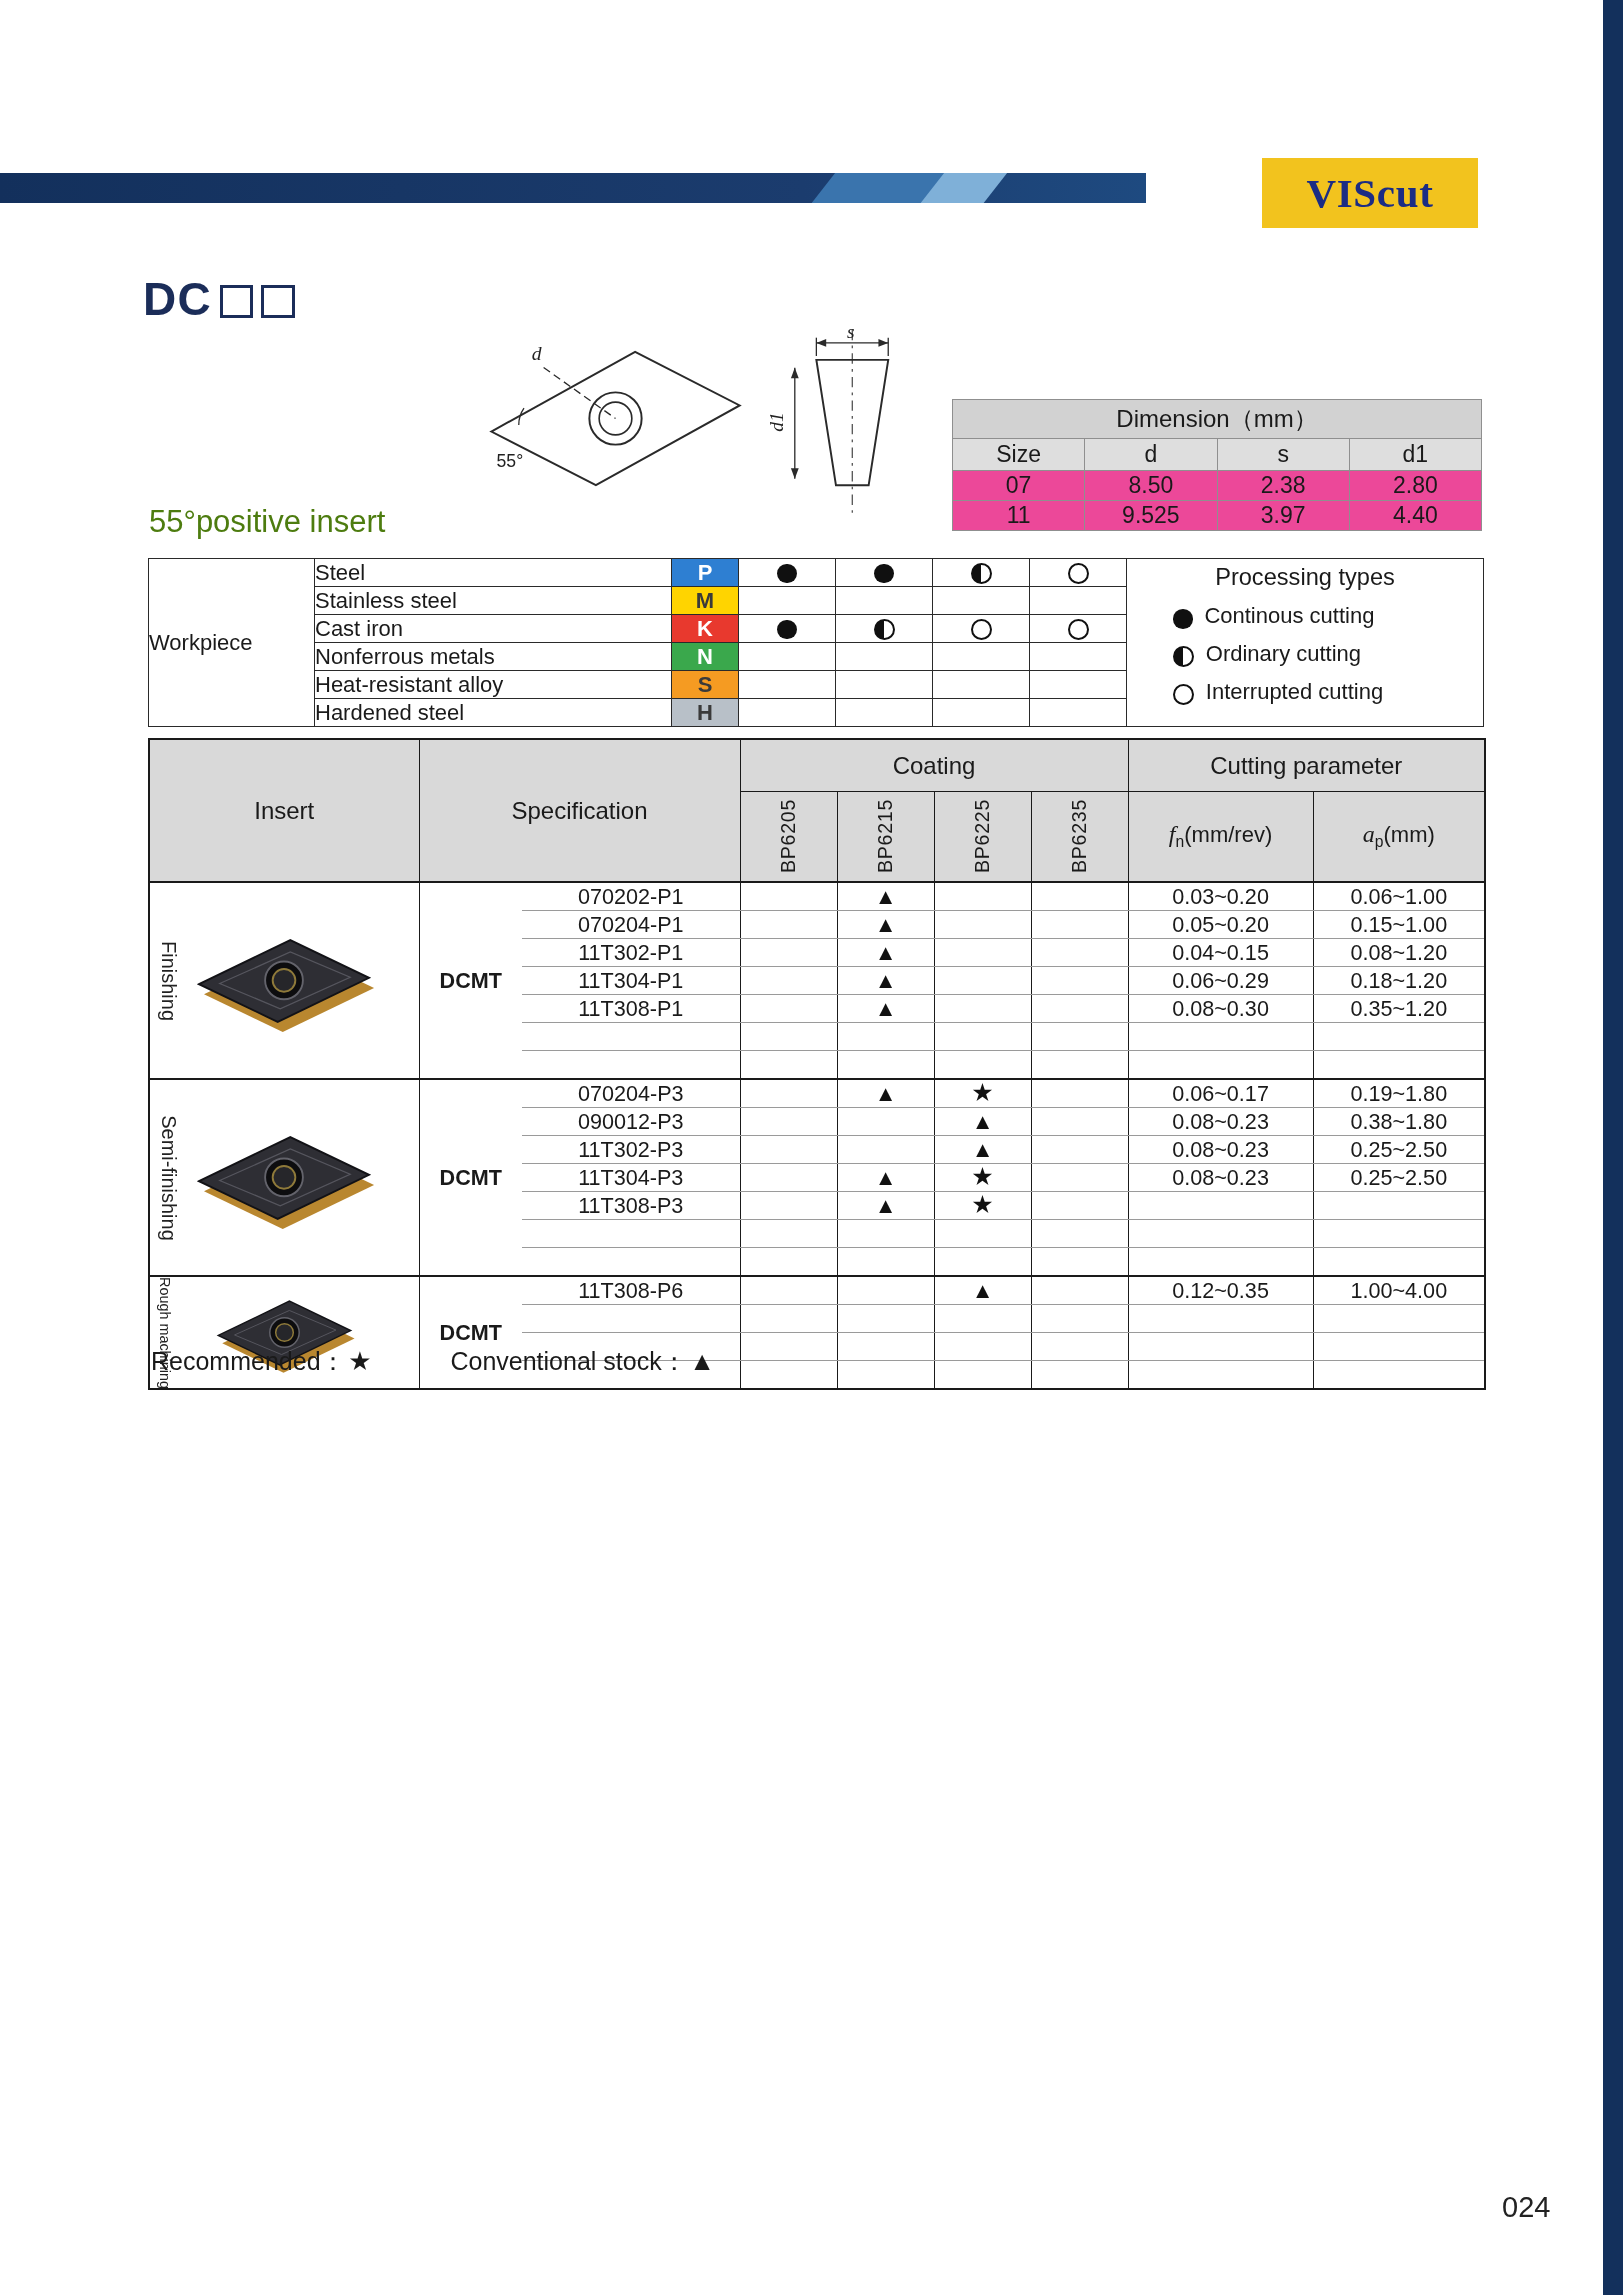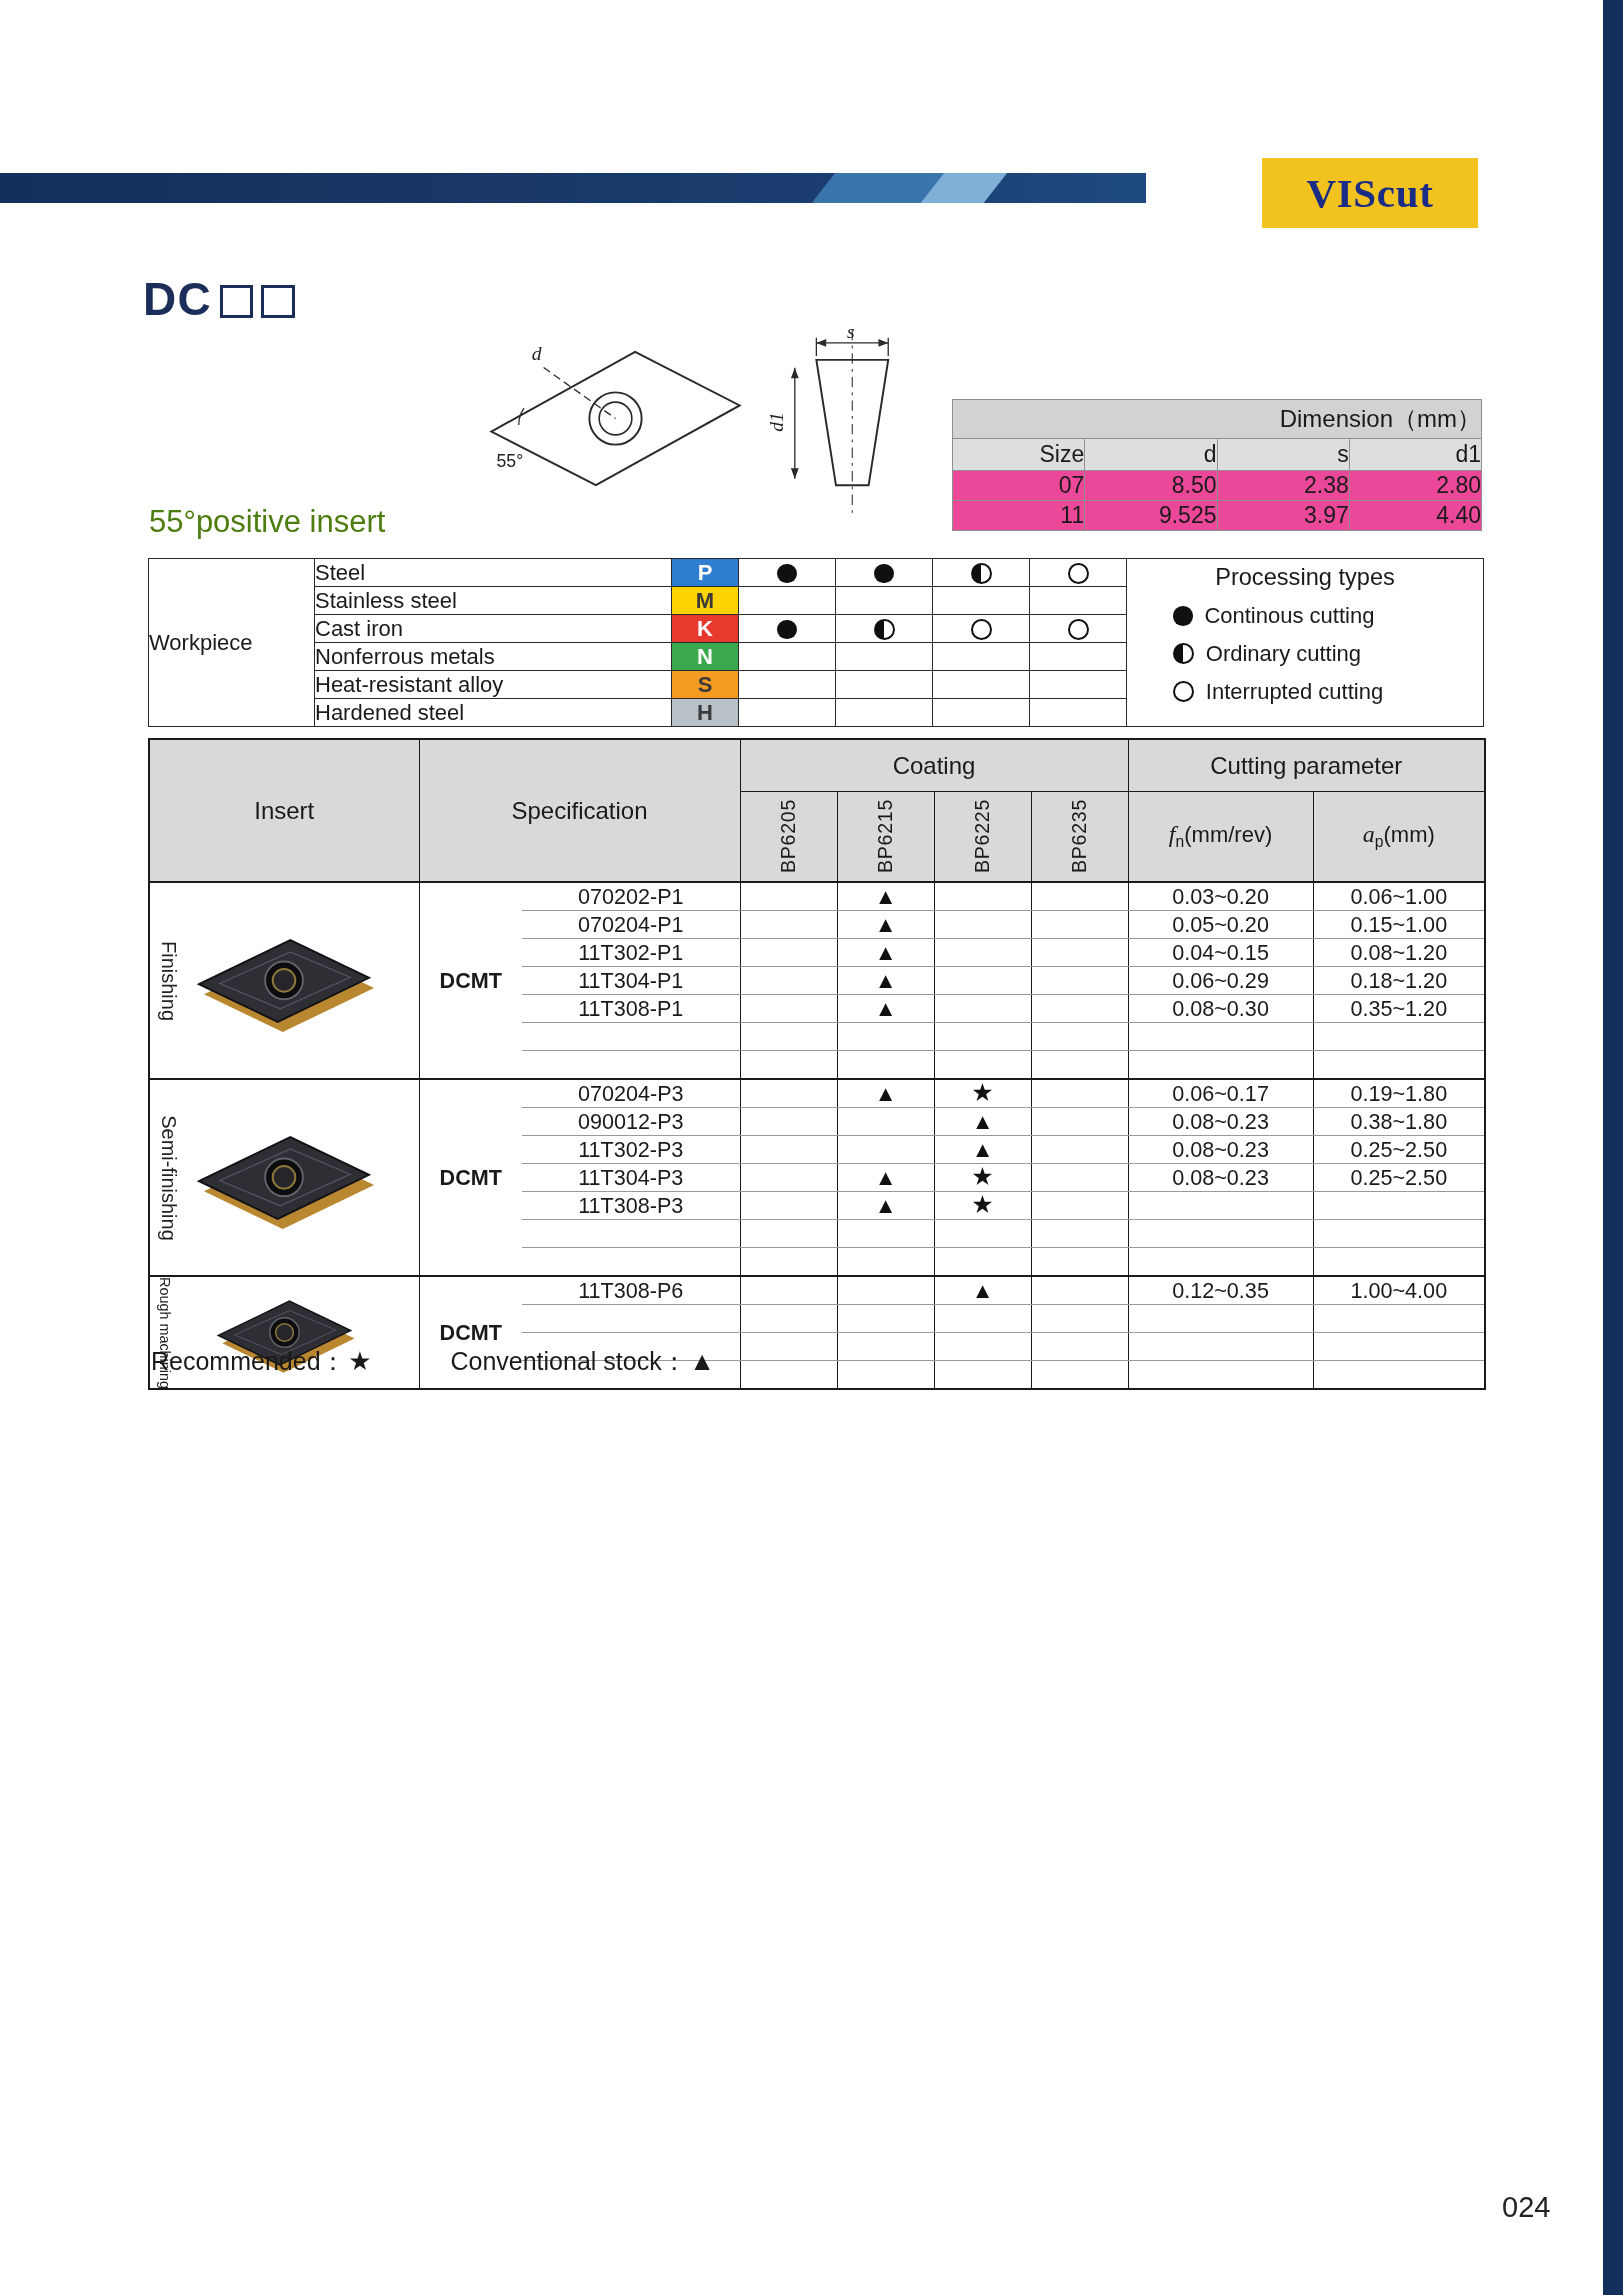--- a/index.html
+++ b/index.html
@@ -23,35 +23,35 @@
   .subtitle{ position:absolute; left:149px; top:504px; font-size:31px; color:#4d7c0f; }
 
   
   .diag-top{ position:absolute; left:478px; top:327px; }
   .diag-side{ position:absolute; left:767px; top:322px; }
   .diag-label{ font-size:30px; font-style:italic; fill:#222; font-family:"Liberation Serif","DejaVu Serif",serif; }
   .diag-angle{ font-size:27px; font-style:normal; fill:#222; font-family:"Liberation Sans",sans-serif; }
 
   
   .dim-table{ position:absolute; left:952px; top:399px; width:530px; border-collapse:collapse; table-layout:fixed; }
-  .dim-table th,.dim-table td{ border:1.3px solid #8f8f8f; text-align:right; font-weight:normal; padding:0; }
+  .dim-table th,.dim-table td{ border:1.3px solid #8f8f8f; text-align:center; font-weight:normal; padding:0; }
   .dim-title-cell{ background:#d2d2d2; height:38px; font-size:24px; }
   .dim-head th{ background:#dedede; height:31px; font-size:23px; }
   .dim-table td{ height:29px; font-size:23px; background:#ec4899; }
 
   
   .wp-table{ position:absolute; left:148px; top:558px; width:1336px; border-collapse:collapse; table-layout:fixed; }
   .wp-table td{ border:1.3px solid #2a2a2a; height:27px; font-size:22px; padding:0; }
   .wp-label-cell{ border:none; text-align:left; padding-left:11.8px; font-size:23.6px; }
   .wp-mat{ text-align:left; padding-left:10.5px; }
   .wp-letter{ text-align:center; font-weight:bold; }
   .wp-mark{ text-align:center; }
   .wp-legend{ vertical-align:top; padding-top:3.9px; }
   .wp-legend-title{ text-align:center; font-size:23.6px; margin:5.2px 0 3.9px; }
-  .wp-legend-item{ display:flex; align-items:center; gap:11.8px; margin:11.8px 0 0 46px; font-size:22px; }
+  .wp-legend-item{ display:flex; align-items:flex-end; gap:11.8px; margin:11.8px 0 0 46px; font-size:22px; }
   .mk{ display:inline-block; width:19.6px; height:19.6px; border-radius:50%; vertical-align:middle; }
   .mk-full{ background:#101010; }
   .mk-half{ width:17px; height:17px; border:2px solid #101010; background:linear-gradient(90deg,#101010 50%,#ffffff 50%); }
   .mk-open{ width:17px; height:17px; border:2px solid #101010; background:#fff; }
 
   
   .main-table{ position:absolute; left:148px; top:738px; width:1336px; border-collapse:collapse;
                table-layout:fixed; border:2px solid #1a1a1a; }
   .main-table th{ background:#d9d9d9; border:1.3px solid #1a1a1a; font-weight:normal; padding:6px; }
   .h-top th{ height:39px; font-size:24px; }

